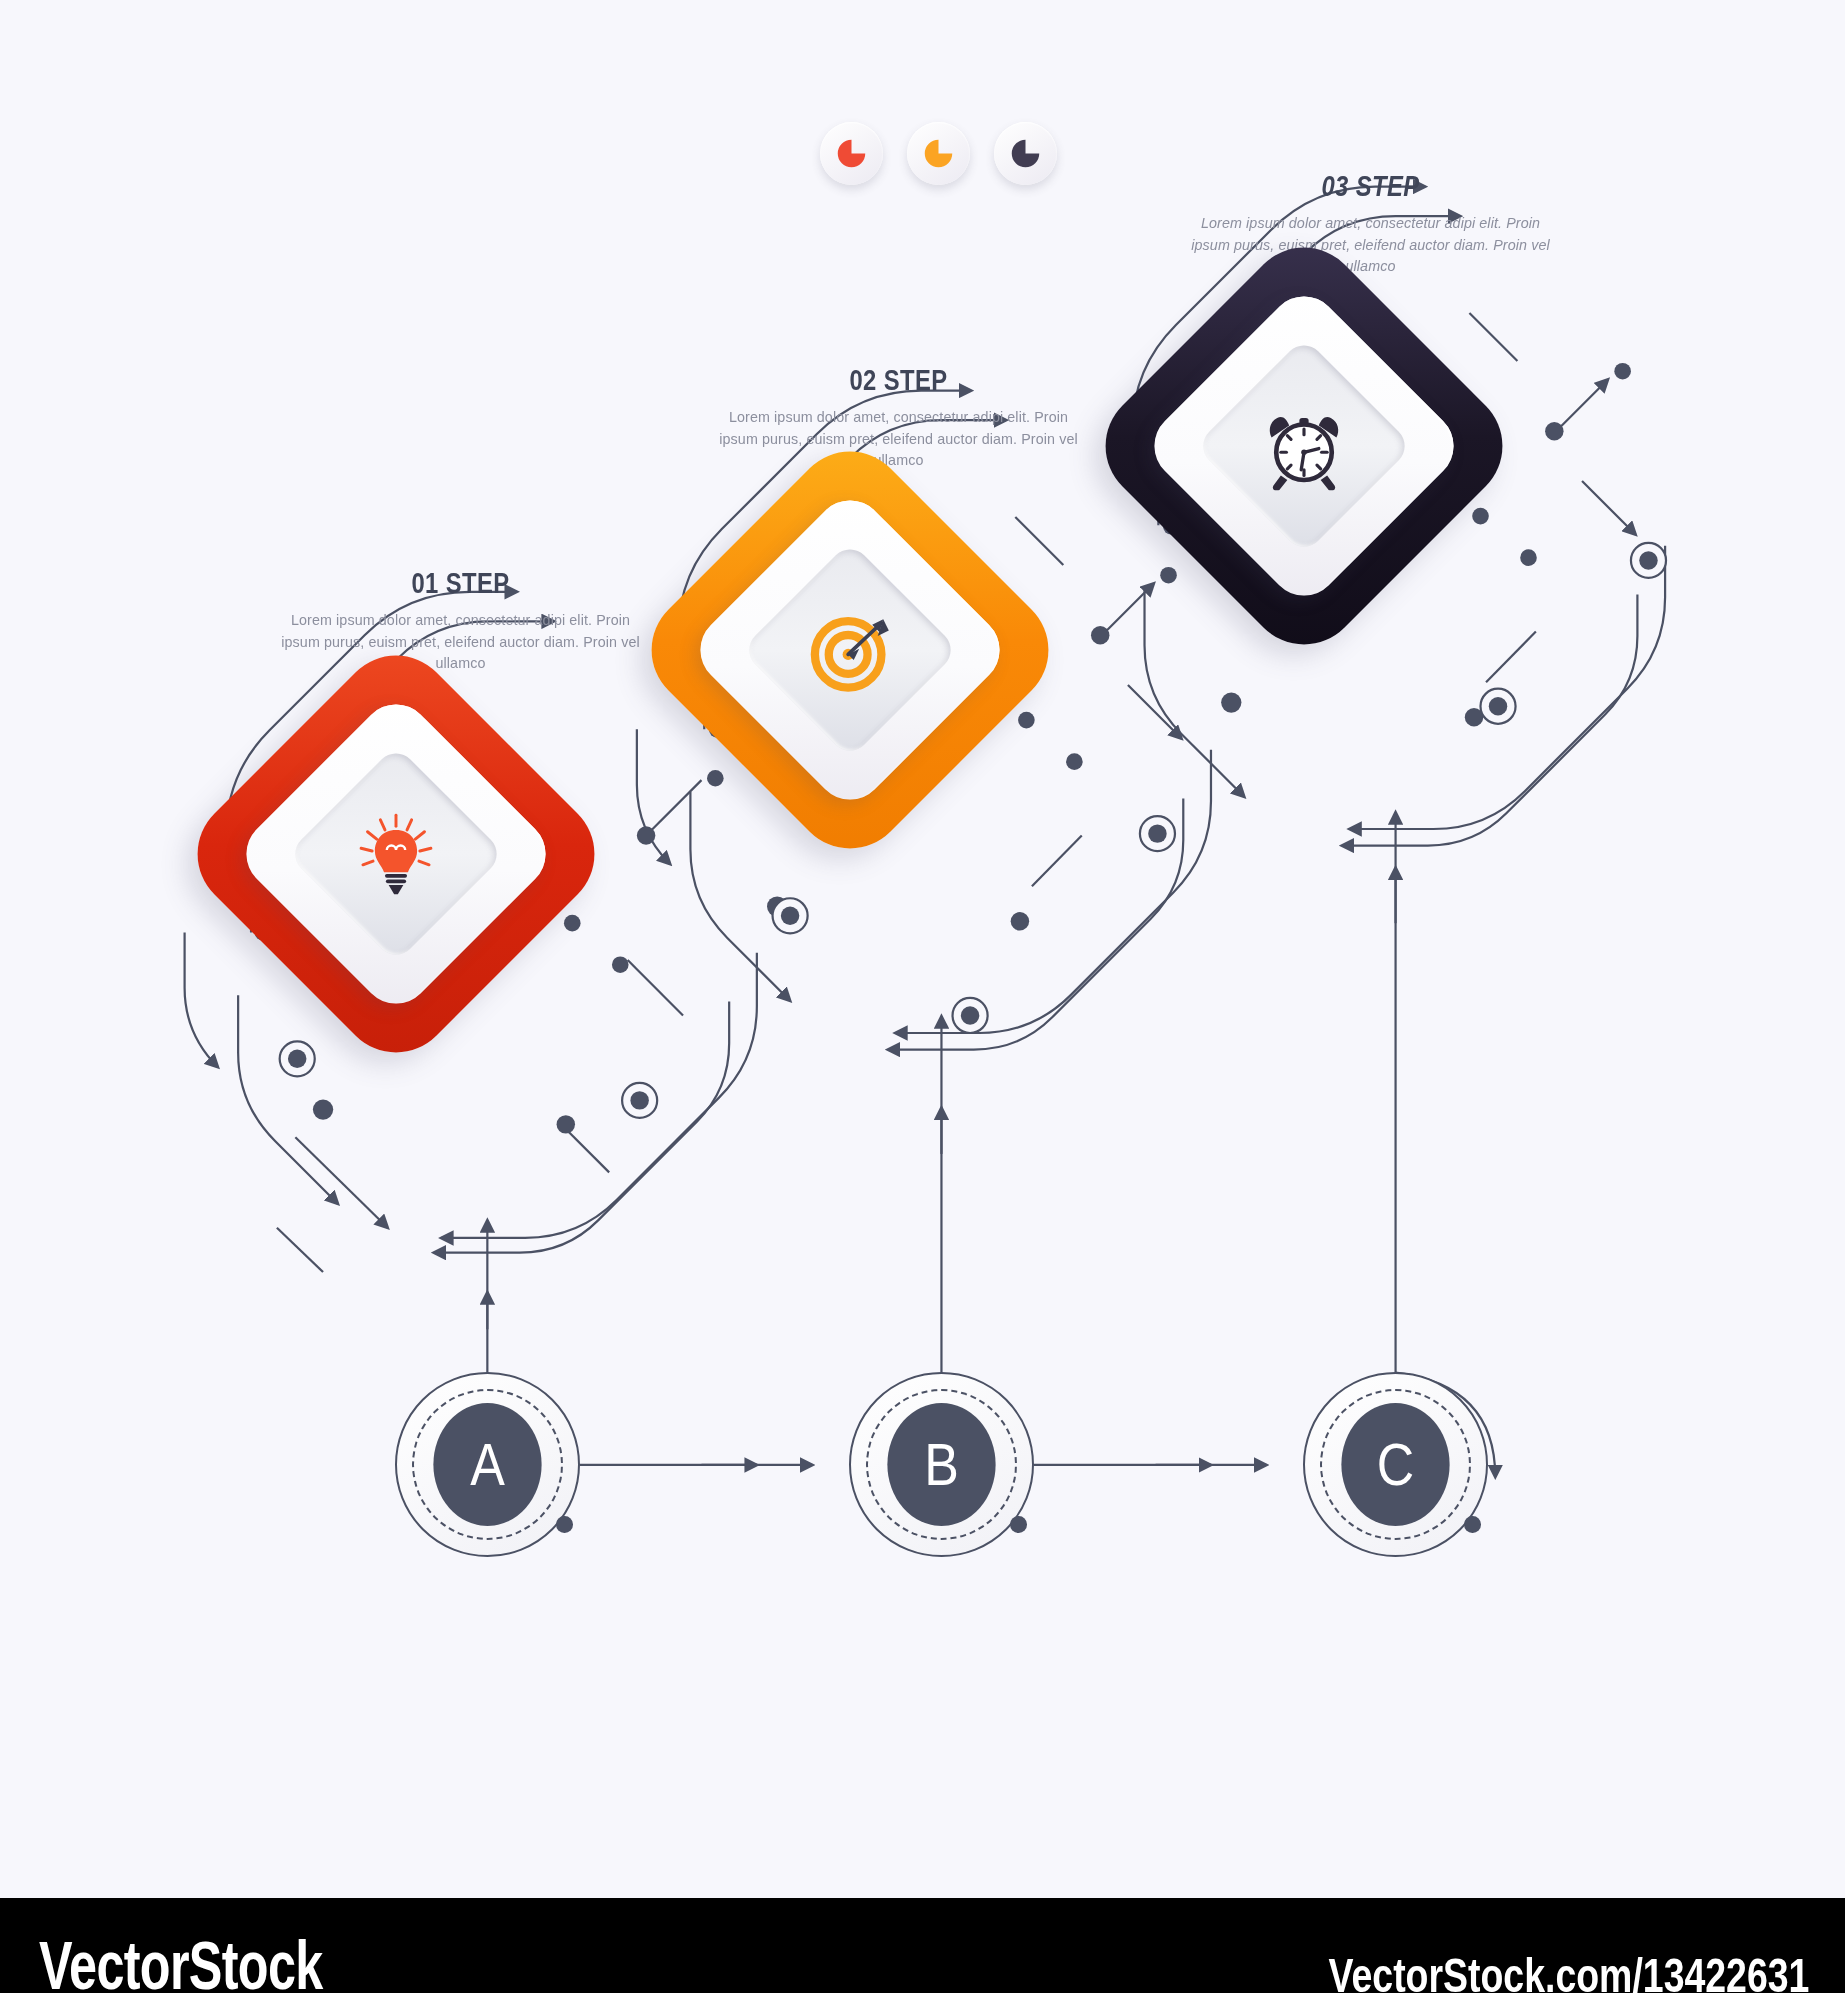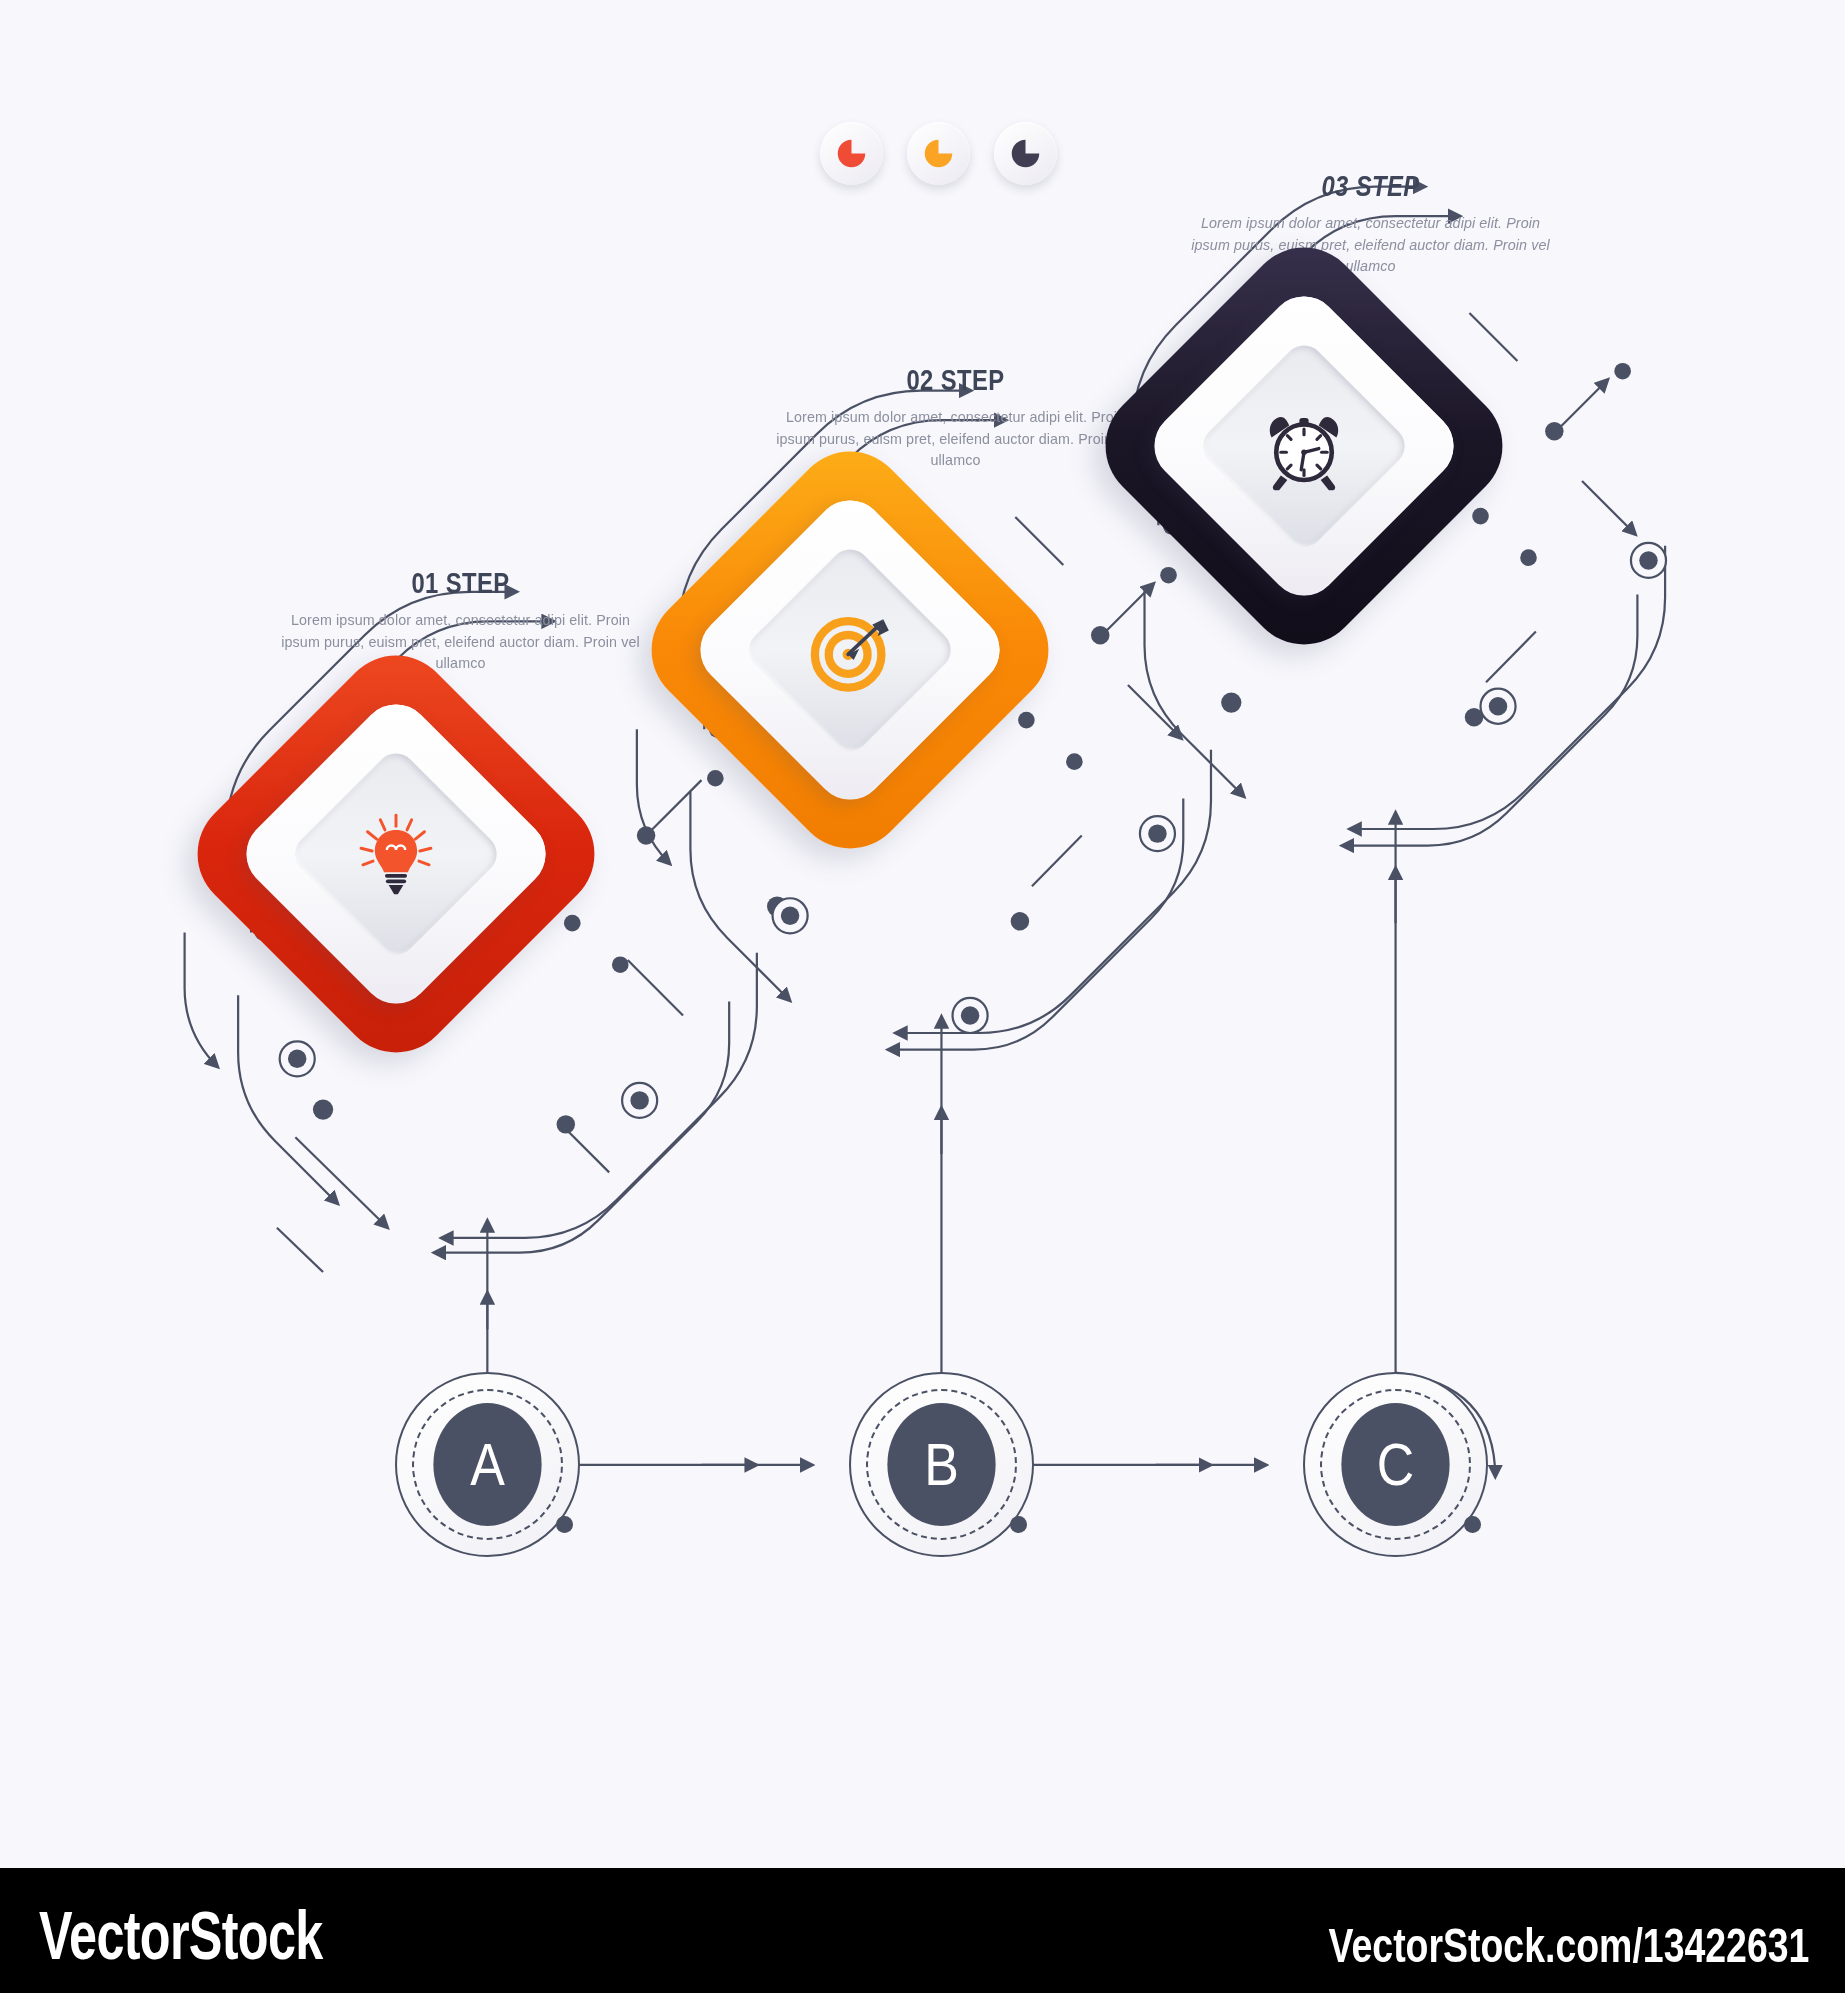--- a/index.html
+++ b/index.html
@@ -28,21 +28,21 @@
     font-family:"Liberation Sans Narrow","Liberation Sans",sans-serif;
     font-size:29px;font-weight:700;letter-spacing:0.5px;
     color:#3f4558;margin:0 0 10px 0;
     transform:scaleX(.82);
   }
   .step-desc{
     font-size:14.3px;line-height:1.52;color:#8c8f9e;margin:8px;
     letter-spacing:0.1px;
   }
   #txt1{left:262px;top:567px;}
-  #txt2{left:757px;top:364px;}
+  #txt2{left:700px;top:364px;}
   #txt3{left:1172px;top:170px;font-style:italic;}
 
   
   .dnode{position:absolute;width:314px;height:314px;transform:rotate(45deg);}
   .ring{
     position:absolute;inset:0;border-radius:57px;
     box-shadow:0 14.8px 28px rgba(80,80,110,.20);
   }
   .ring.red{background:linear-gradient(135deg,#ef4b22 0%,#d9260d 48%,#c61f08 100%);}
   .ring.orange{background:linear-gradient(135deg,#fdb019 0%,#f98907 48%,#f07c00 100%);}
@@ -86,21 +86,21 @@
   .c-dot{
     position:absolute;width:16.6px;height:16.6px;border-radius:50%;
     background:#4b5164;right:7.4px;bottom:24px;
   }
   #circA{left:395px;top:1372px;}
   #circB{left:849px;top:1372px;}
   #circC{left:1303px;top:1372px;}
 
   
   .footer{
-    position:absolute;left:0;bottom:0;width:1846px;height:126px;
+    position:absolute;left:0;bottom:0;width:1846px;height:96px;
     background:#000;
   }
   .brand{
     position:absolute;left:39px;top:28px;color:#fff;
     font-family:"Liberation Sans Narrow","Liberation Sans",sans-serif;
     font-size:68px;font-weight:700;letter-spacing:-0.9px;transform:scaleX(.74);
     transform-origin:left center;
   }
   .brand-url{
     position:absolute;right:37px;top:50px;color:#fff;

